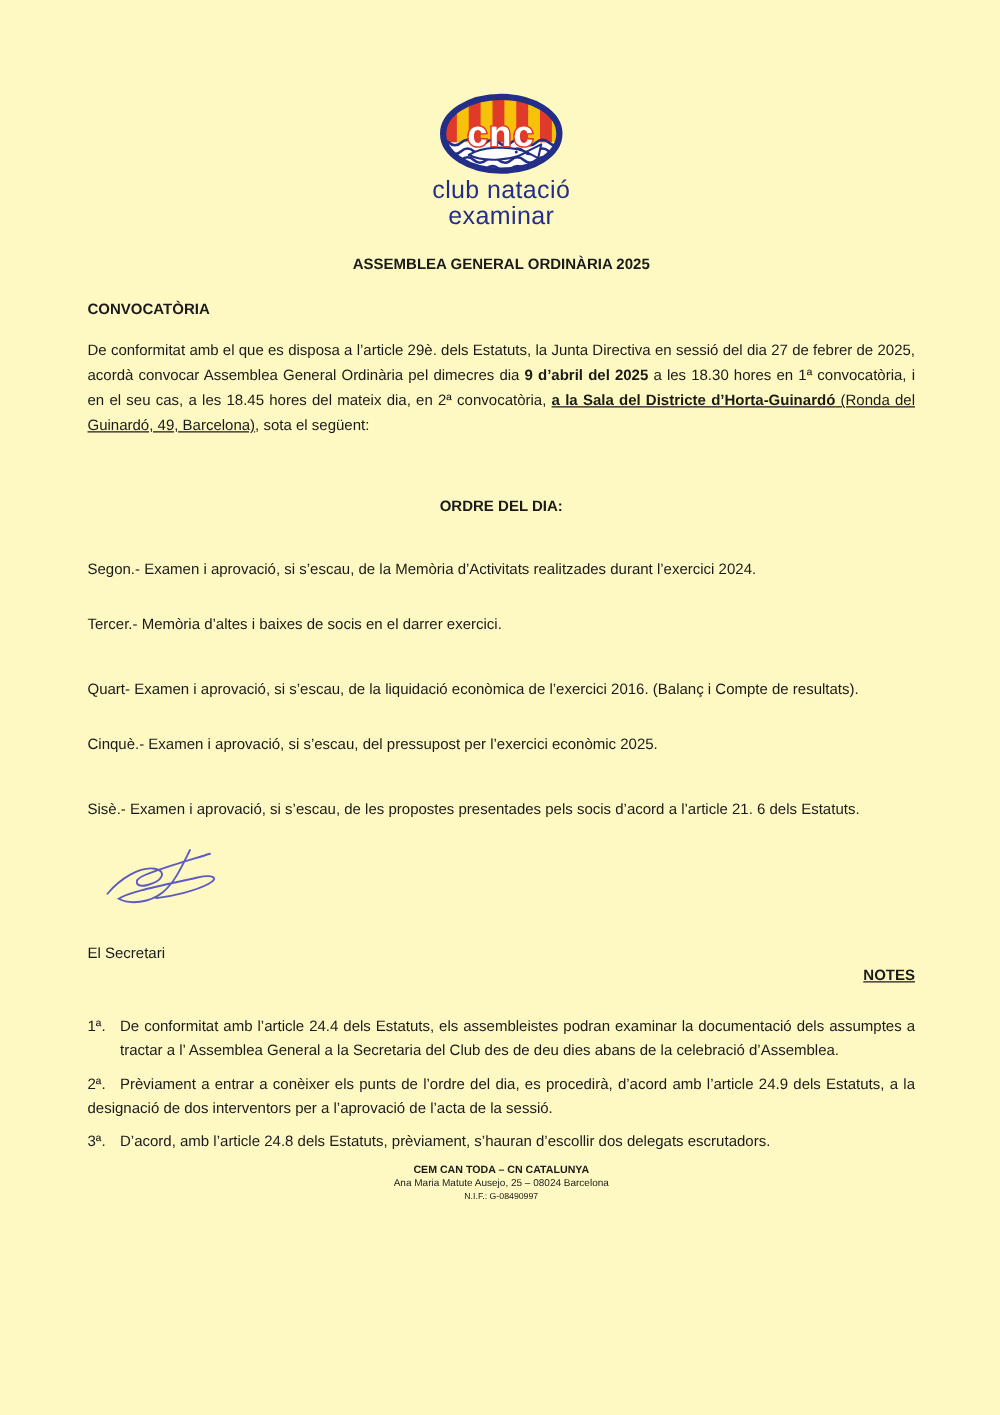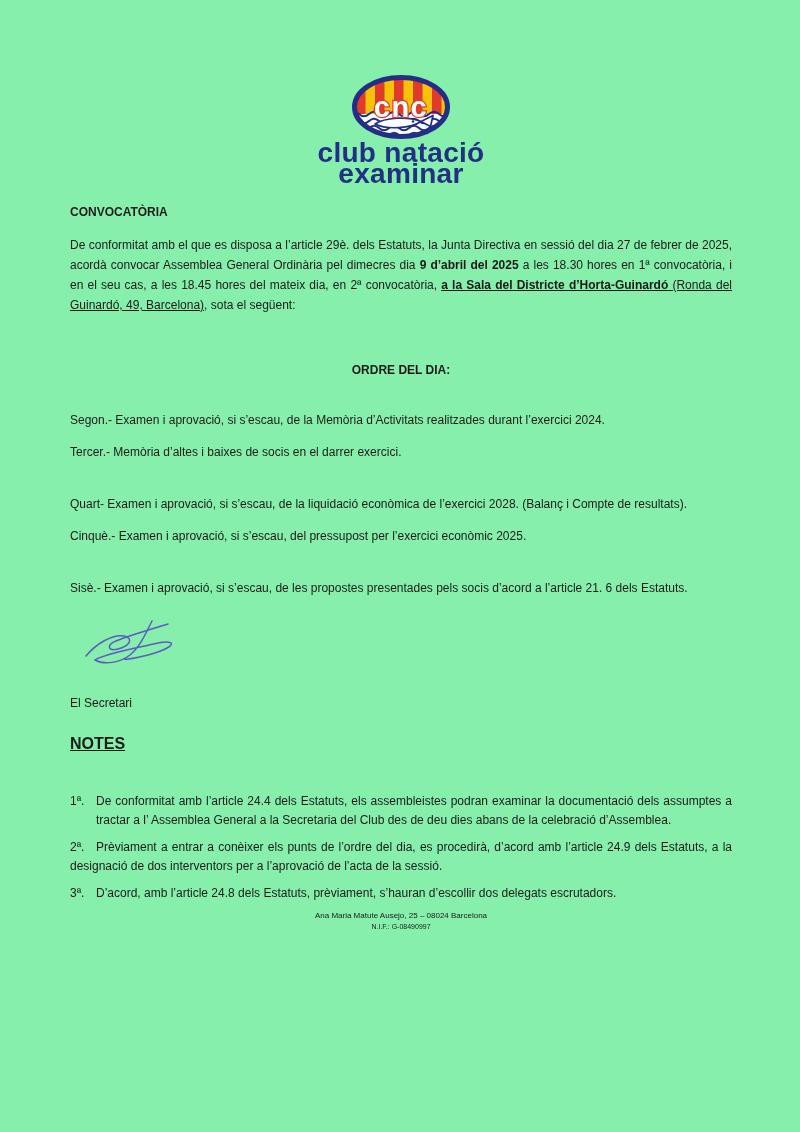--- a/index.html
+++ b/index.html
@@ -1,34 +1,34 @@
 <!DOCTYPE html>
 <html><head>
 <meta charset="utf-8">
 <style>
   html, body { margin: 0; padding: 0; background: #ffffff; }
   .page {
     position: relative;
     width: 800px;
     height: 1132px;
     margin: 0 auto;
-    background: #86efac;
+    background: #fef9c3;
     box-sizing: border-box;
     padding: 73px 68px 12px 70px;
     font-family: "Liberation Sans", sans-serif;
     font-size: 12px;
     line-height: 20px;
     color: #1a1a1a;
   }
   .logo-block { text-align: center; }
   .crest { display: block; margin: 0 auto; width: 104px; height: 68px; }
   .wordmark {
     margin-top: 1px;
-    font-weight: bold;
-    font-size: 28px;
+    font-weight: normal;
+    font-size: 20px;
     line-height: 21px;
     letter-spacing: 0.3px;
     color: #232f86;
   }
   .doc-title {
     margin: 20px 0 0 0;
     text-align: center;
     font-weight: bold;
     font-size: 12px;
     line-height: 15px;
@@ -47,38 +47,38 @@
   .u { text-decoration: underline; }
   .agenda-heading {
     margin: 47px 0 0 0;
     text-align: center;
     font-weight: bold;
     font-size: 12px;
     line-height: 16px;
   }
   .agenda-item { margin: 32px 0 0 0; text-align: justify; }
   .agenda-item.first { margin-top: 20px; }
-  .agenda-item.tight { margin-top: 12px; }
+  .agenda-item.tight { margin-top: 24px; }
   .signature-wrap { margin: 22px 0 0 10px; height: 48px; }
   .signature-wrap svg { display: block; }
   .closing { margin: 26px 0 0 0; line-height: 18px; }
   .notes-heading {
-    margin: 24px 0 0 0;
-    text-align: left;
+    margin: 1px 0 0 0;
+    text-align: right;
     font-weight: bold;
-    font-size: 16px;
+    font-size: 12px;
     line-height: 16px;
     text-decoration: underline;
   }
   .note {
     margin: 8px 0 0 0;
     text-align: justify;
     line-height: 19px;
   }
-  .note.first { margin-top: 40px; }
+  .note.first { margin-top: 24px; }
   .note.hanging { padding-left: 26px; text-indent: -26px; }
   .note .marker { display: inline-block; width: 26px; text-indent: 0; }
   .page-footer {
     margin-top: 7px;
     text-align: center;
     line-height: 11px;
     font-size: 8px;
   }
   .page-footer .f1 { font-weight: bold; font-size: 8.5px; }
   .page-footer .f5 { font-size: 7px; }
@@ -115,29 +115,30 @@
       </g>
       <ellipse cx="52" cy="34" rx="46.5" ry="29.5" fill="none" stroke="#232f86" stroke-width="5"></ellipse>
       <text x="52" y="44" text-anchor="middle" font-family="Liberation Sans, sans-serif" font-weight="bold" font-size="29" letter-spacing="1.5" fill="#ffffff" stroke="#e03a2a" stroke-width="2.4" paint-order="stroke">cnc</text>
     </svg>
     <div class="wordmark">
       <div>club natació</div>
       <div>examinar</div>
     </div>
   </div>
 
+  <div class="doc-title">ASSEMBLEA GENERAL ORDINÀRIA 2025</div>
   <div class="doc-subtitle">CONVOCATÒRIA</div>
 
   <p class="intro"><span>De conformitat  amb el que es disposa a l’article 29è. dels Estatuts, la Junta Directiva en sessió del dia 27 de febrer de 2025, acordà convocar Assemblea General Ordinària pel dimecres dia </span><strong>9 d’abril del 2025</strong><span> a les 18.30 hores en 1ª convocatòria, i en el seu cas, a les 18.45 hores del mateix dia, en 2ª convocatòria, </span><strong class="u">a la Sala del Districte d’Horta-Guinardó</strong><span class="u"> (Ronda del Guinardó, 49, Barcelona)</span><span>, sota el següent:</span></p>
 
   <div class="agenda-heading">ORDRE DEL DIA:</div>
 
   <p class="agenda-item">Segon.- Examen i aprovació, si s’escau, de la Memòria d’Activitats realitzades durant l’exercici  2024.</p>
   <p class="agenda-item tight">Tercer.- Memòria d’altes i baixes de socis en el darrer exercici.</p>
-  <p class="agenda-item">Quart- Examen i aprovació, si s’escau, de la liquidació econòmica de l’exercici 2028. (Balanç i Compte de resultats).</p>
+  <p class="agenda-item">Quart- Examen i aprovació, si s’escau, de la liquidació econòmica de l’exercici 2016. (Balanç i Compte de resultats).</p>
   <p class="agenda-item tight">Cinquè.- Examen i aprovació, si s’escau, del pressupost per l’exercici econòmic 2025.</p>
   <p class="agenda-item">Sisè.- Examen i aprovació, si s’escau, de les propostes presentades pels socis d’acord a l’article 21. 6 dels Estatuts.</p>
 
   <div class="signature-wrap">
     <svg width="120" height="48" viewBox="0 0 120 48" aria-hidden="true">
       <g fill="none" stroke="#5c5cc0" stroke-width="1.5" stroke-linecap="round">
         <path d="M6 36 C 16 24, 32 14, 44 16 C 54 18, 50 26, 38 29 C 28 31.5, 26 25, 36 21 C 52 14.5, 72 9, 88 4"></path>
         <path d="M72 1 C 66 13, 60 27, 50 35 C 40 43, 24 45, 15 40 C 24 34, 52 29, 78 23 C 90 20.5, 96 23, 87 28 C 77 33.5, 58 38, 45 39.5"></path>
       </g>
     </svg>
@@ -147,17 +148,18 @@
     <div>El Secretari</div>
   </div>
 
   <div class="notes-heading">NOTES</div>
 
   <p class="note first hanging"><span class="marker">1ª.</span><span>De conformitat amb l’article 24.4 dels Estatuts, els assembleistes podran examinar la documentació dels assumptes a tractar a l’ Assemblea General a la Secretaria del Club des de deu dies abans de la celebració d’Assemblea.</span></p>
   <p class="note"><span class="marker">2ª.</span><span>Prèviament a entrar a conèixer els punts de l’ordre del dia, es procedirà, d’acord amb l’article 24.9 dels Estatuts, a la designació de dos interventors per a l’aprovació de l’acta de la sessió.</span></p>
   <p class="note hanging"><span class="marker">3ª.</span><span>D’acord, amb l’article 24.8 dels Estatuts, prèviament, s’hauran d’escollir dos delegats escrutadors.</span></p>
 
   <div class="page-footer">
+    <div class="f1">CEM CAN TODA – CN CATALUNYA</div>
     <div class="f2">Ana Maria Matute Ausejo, 25 – 08024 Barcelona</div>
     <div class="f5">N.I.F.: G-08490997</div>
   </div>
 
 </div>
 
 </body></html>

